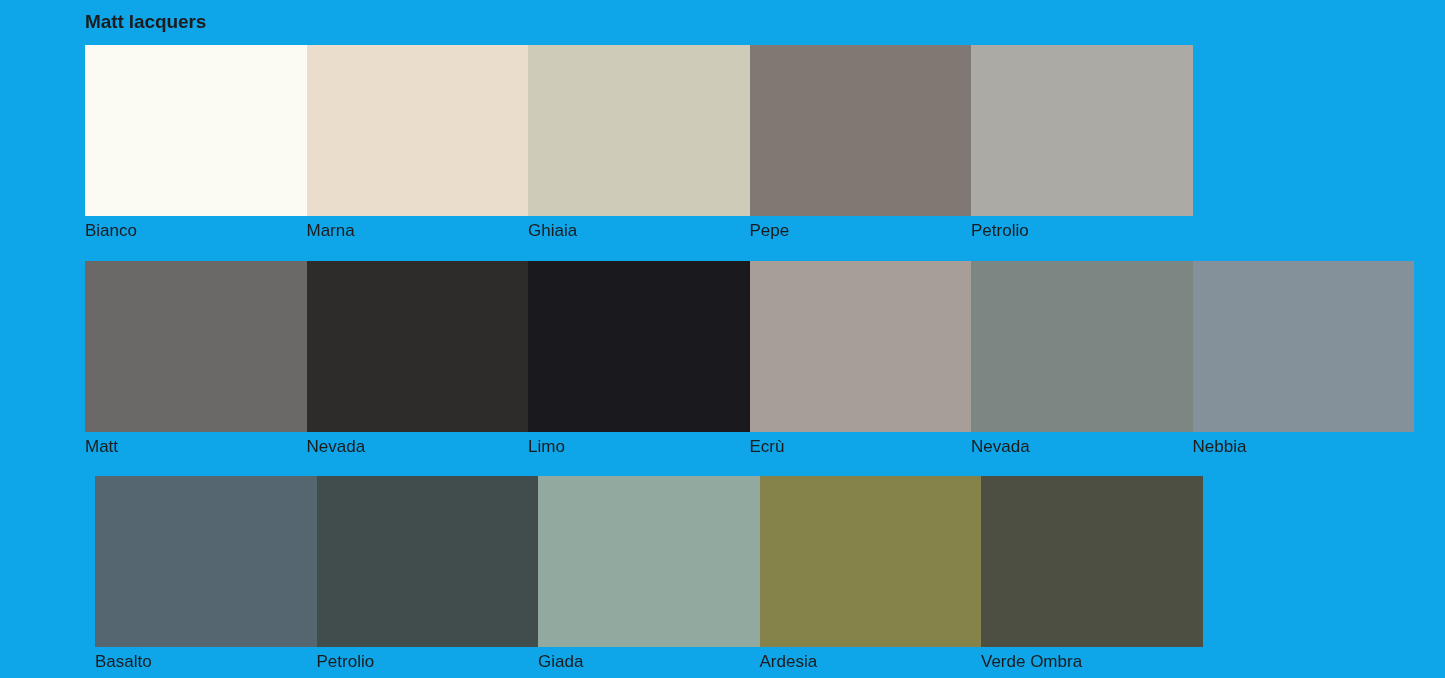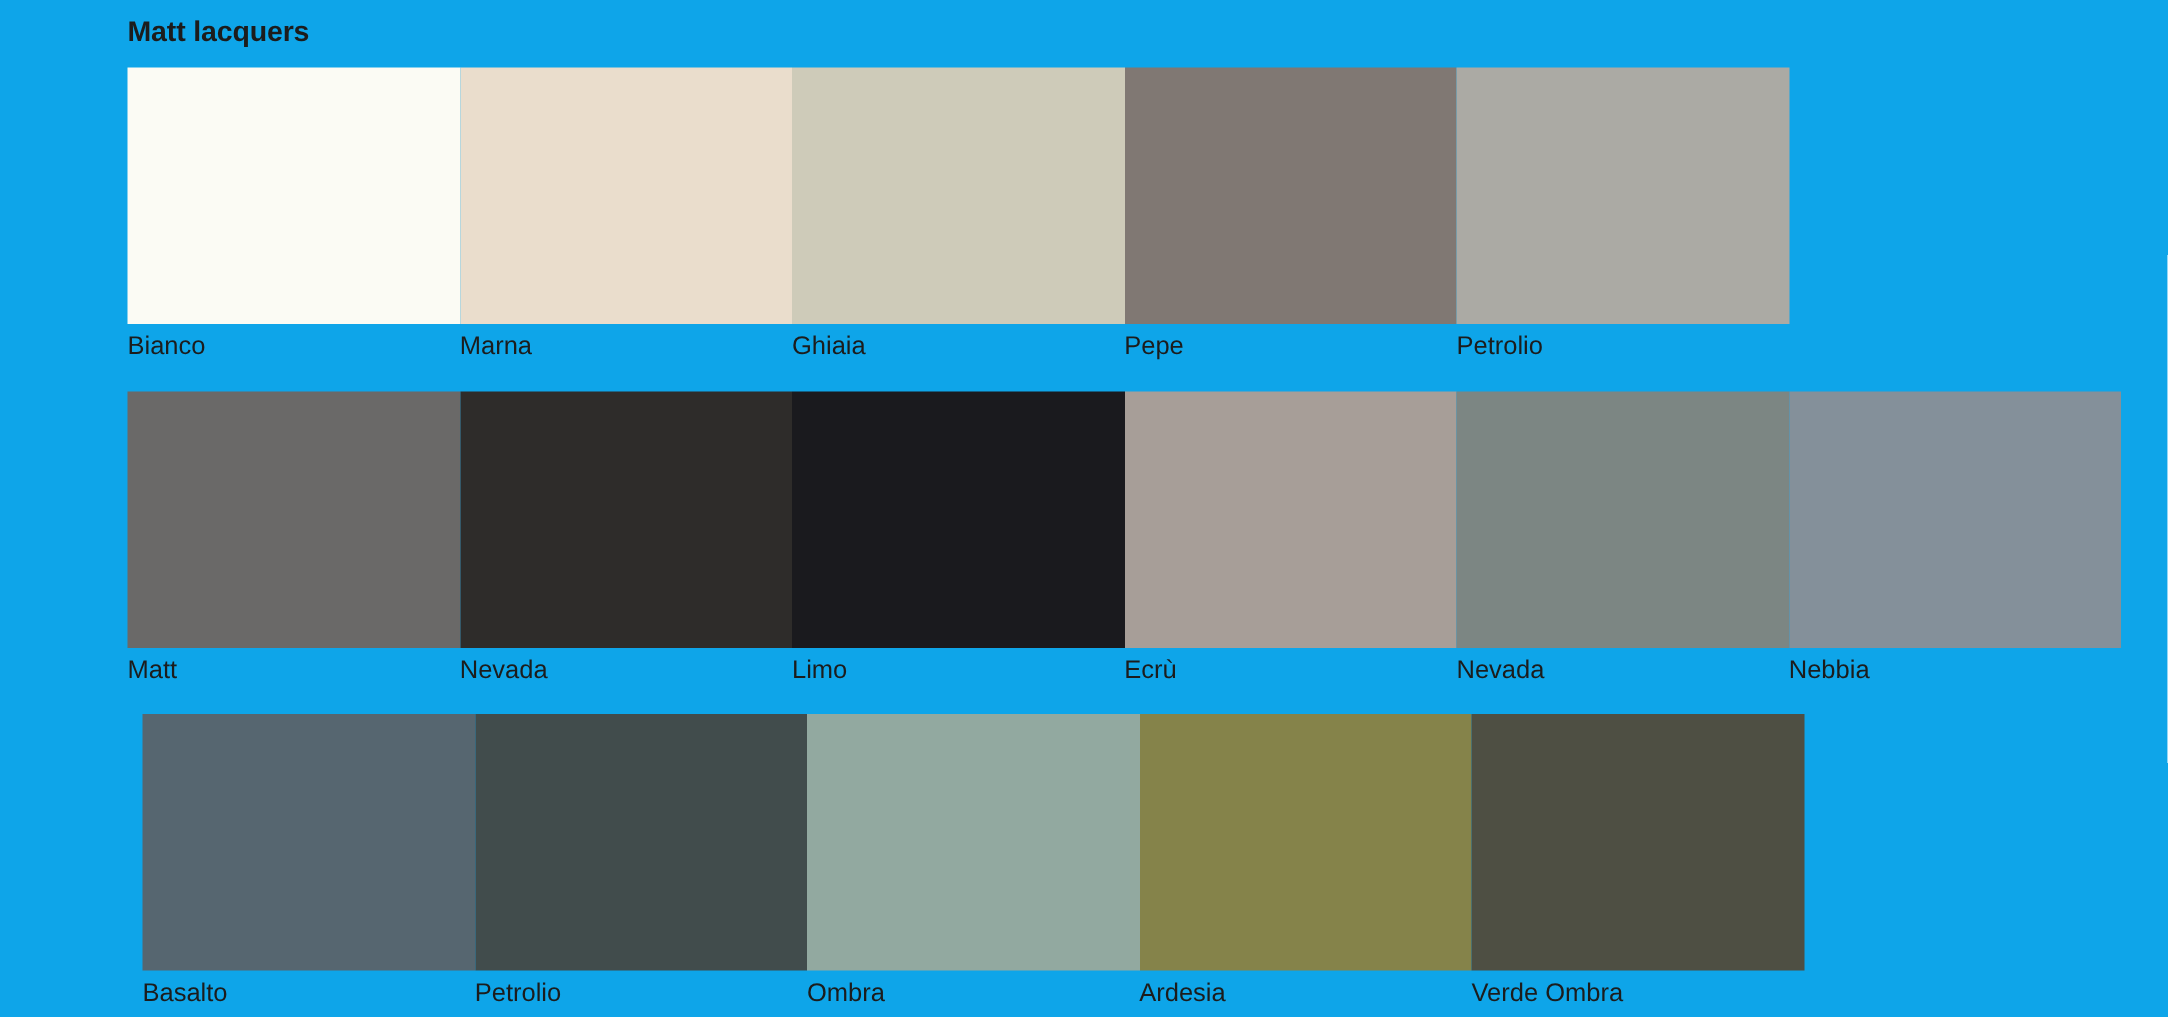--- a/index.html
+++ b/index.html
@@ -129,21 +129,21 @@
       <div class="swatch-cell">
         <div class="swatch-chip" style="background-color:#566670;"></div>
         <div class="swatch-label">Basalto</div>
       </div>
       <div class="swatch-cell">
         <div class="swatch-chip" style="background-color:#414c4c;"></div>
         <div class="swatch-label">Petrolio</div>
       </div>
       <div class="swatch-cell">
         <div class="swatch-chip" style="background-color:#92a9a0;"></div>
-        <div class="swatch-label">Ombra</div>
+        <div class="swatch-label">Giada</div>
       </div>
       <div class="swatch-cell">
         <div class="swatch-chip" style="background-color:#85834a;"></div>
         <div class="swatch-label">Ardesia</div>
       </div>
       <div class="swatch-cell">
         <div class="swatch-chip" style="background-color:#4e4f43;"></div>
         <div class="swatch-label">Verde Ombra</div>
       </div>
     </div>

